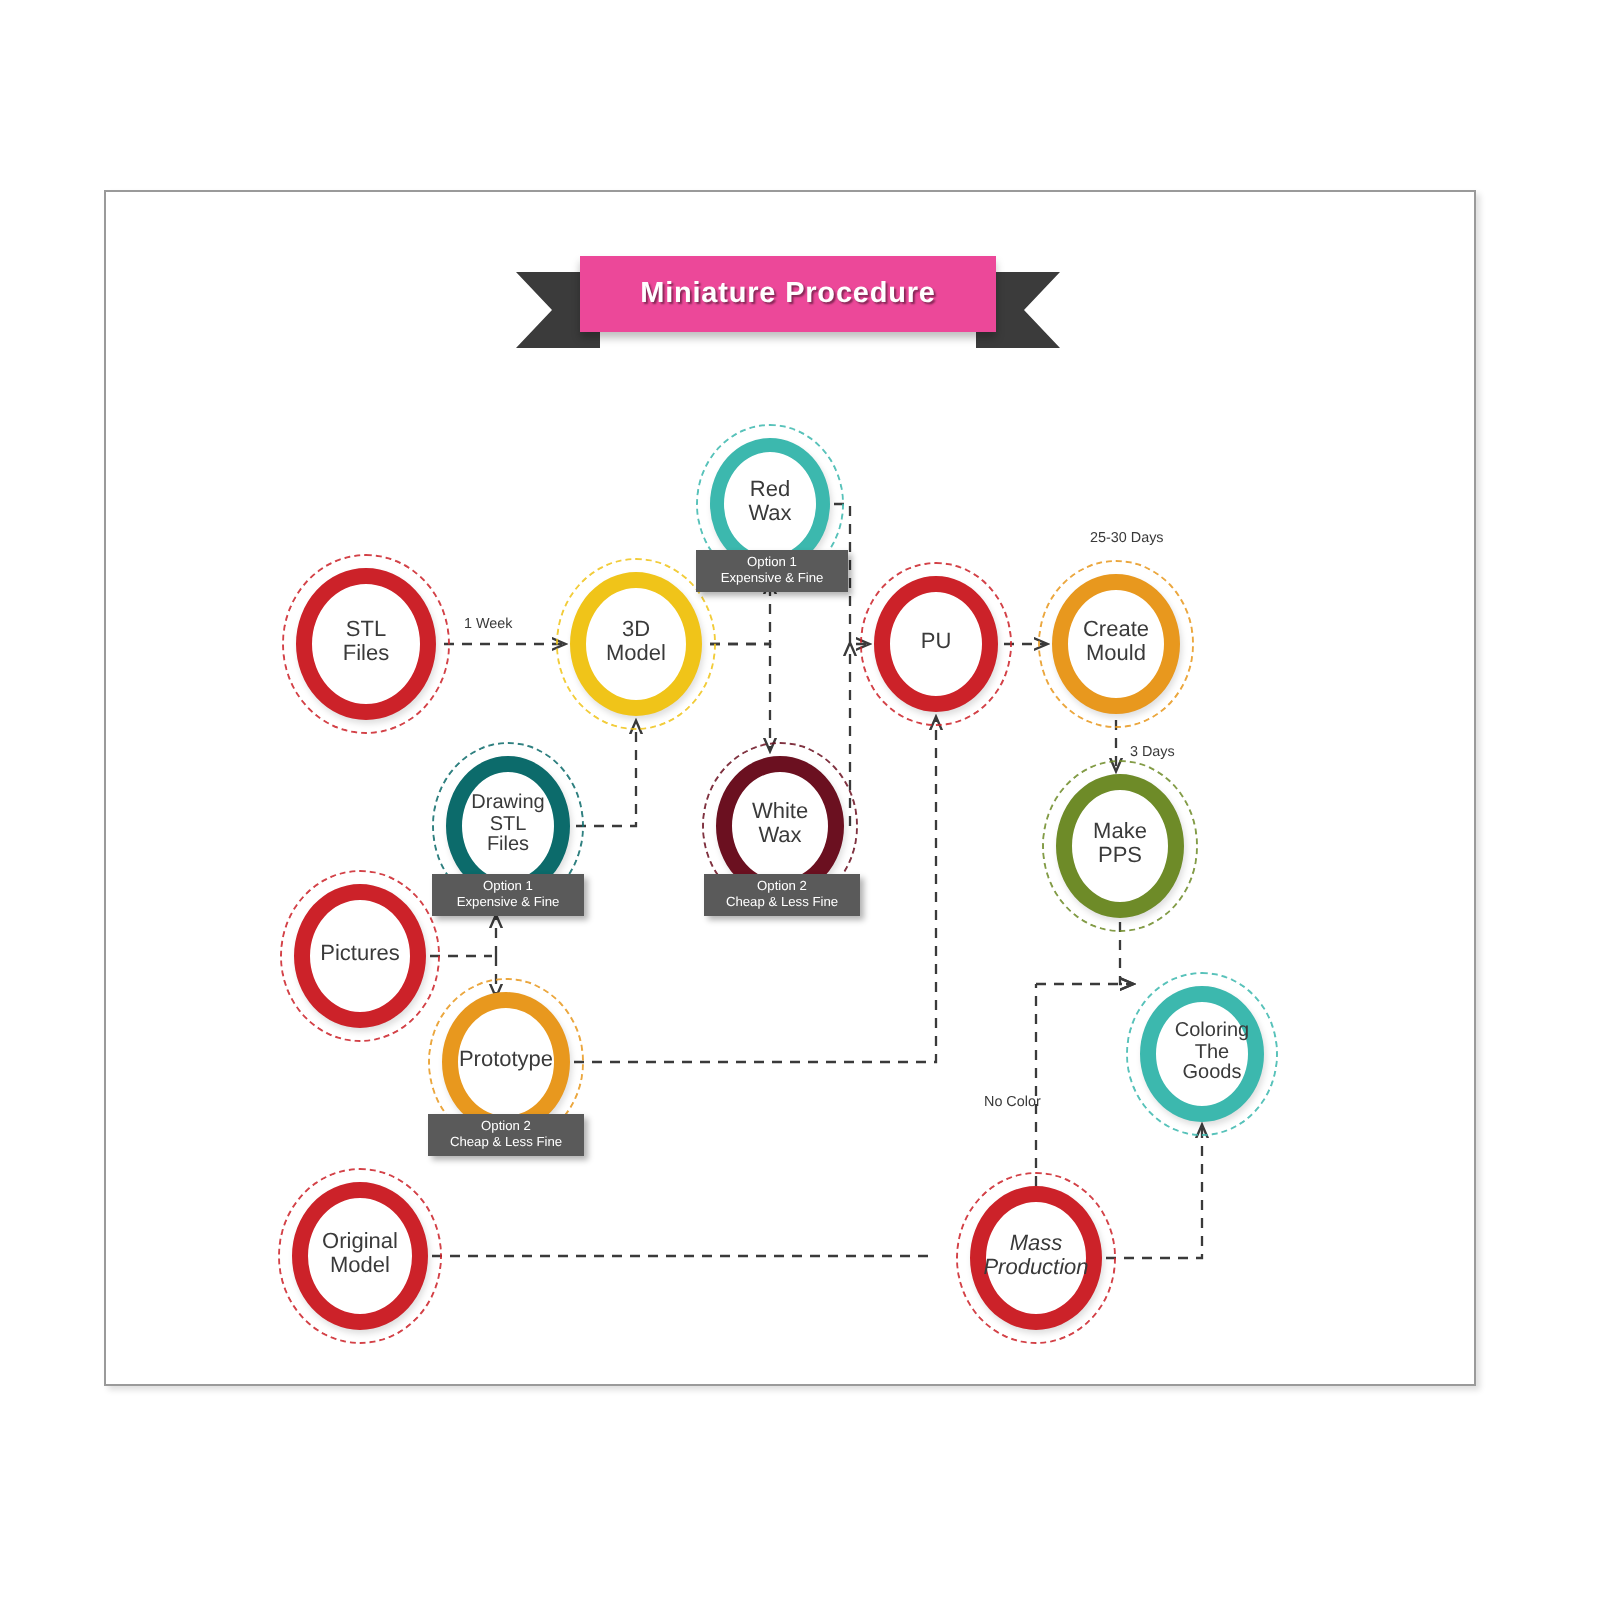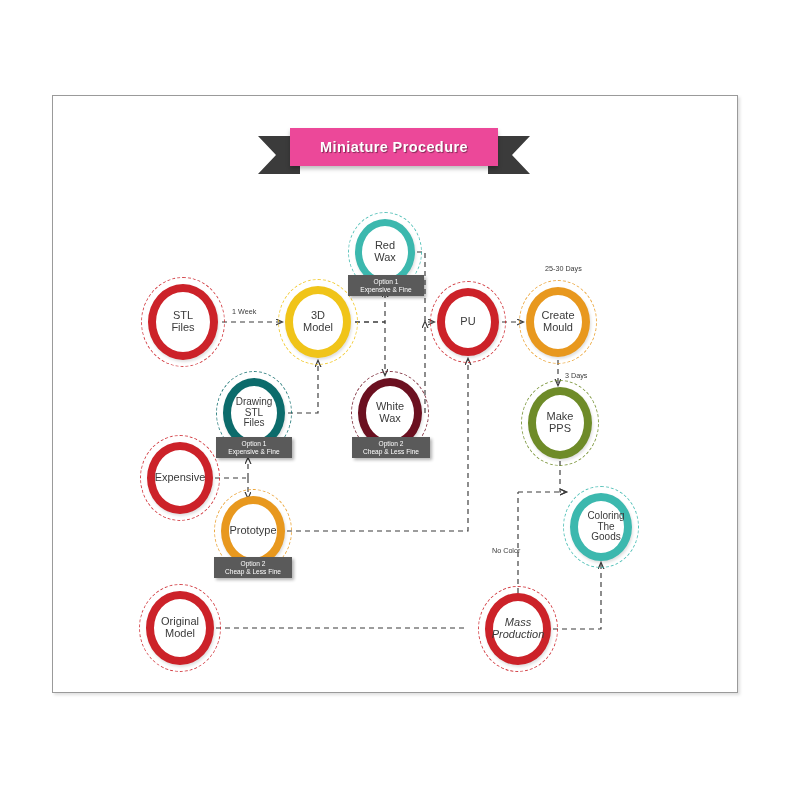--- a/index.html
+++ b/index.html
@@ -184,21 +184,21 @@
       </div>
       <div class="node" style="left: 563px; top: 486px; width: 76px; height: 82px;">
         <div class="dashring" style="border-color: rgb(60, 184, 174); opacity: 0.85;"></div>
         <div class="ring" style="left: 7px; top: 7px; width: 62px; height: 68px; border: 8px solid rgb(60, 184, 174); box-shadow: rgba(255, 255, 255, 0.55) 0px 0px 4px inset, rgba(0, 0, 0, 0.13) 1px 2px 3px;">
           <div class="lbl" style="font-size: 10px; margin-left: 10px;">Coloring<br>The<br>Goods</div>
         </div>
       </div>
       <div class="node" style="left: 140px; top: 435px; width: 80px; height: 86px;">
         <div class="dashring" style="border-color: rgb(204, 34, 41); opacity: 0.85;"></div>
         <div class="ring" style="left: 7px; top: 7px; width: 66px; height: 72px; border: 8px solid rgb(204, 34, 41); box-shadow: rgba(255, 255, 255, 0.55) 0px 0px 4px inset, rgba(0, 0, 0, 0.13) 1px 2px 3px;">
-          <div class="lbl">Expensive</div>
+          <div class="lbl">Pictures</div>
         </div>
       </div>
       <div class="node" style="left: 214px; top: 489px; width: 78px; height: 84px;">
         <div class="dashring" style="border-color: rgb(232, 152, 30); opacity: 0.85;"></div>
         <div class="ring" style="left: 7px; top: 7px; width: 64px; height: 70px; border: 8px solid rgb(232, 152, 30); box-shadow: rgba(255, 255, 255, 0.55) 0px 0px 4px inset, rgba(0, 0, 0, 0.13) 1px 2px 3px;">
           <div class="lbl">Prototype</div>
         </div>
       </div>
       <div class="node" style="left: 139px; top: 584px; width: 82px; height: 88px;">
         <div class="dashring" style="border-color: rgb(204, 34, 41); opacity: 0.85;"></div>

